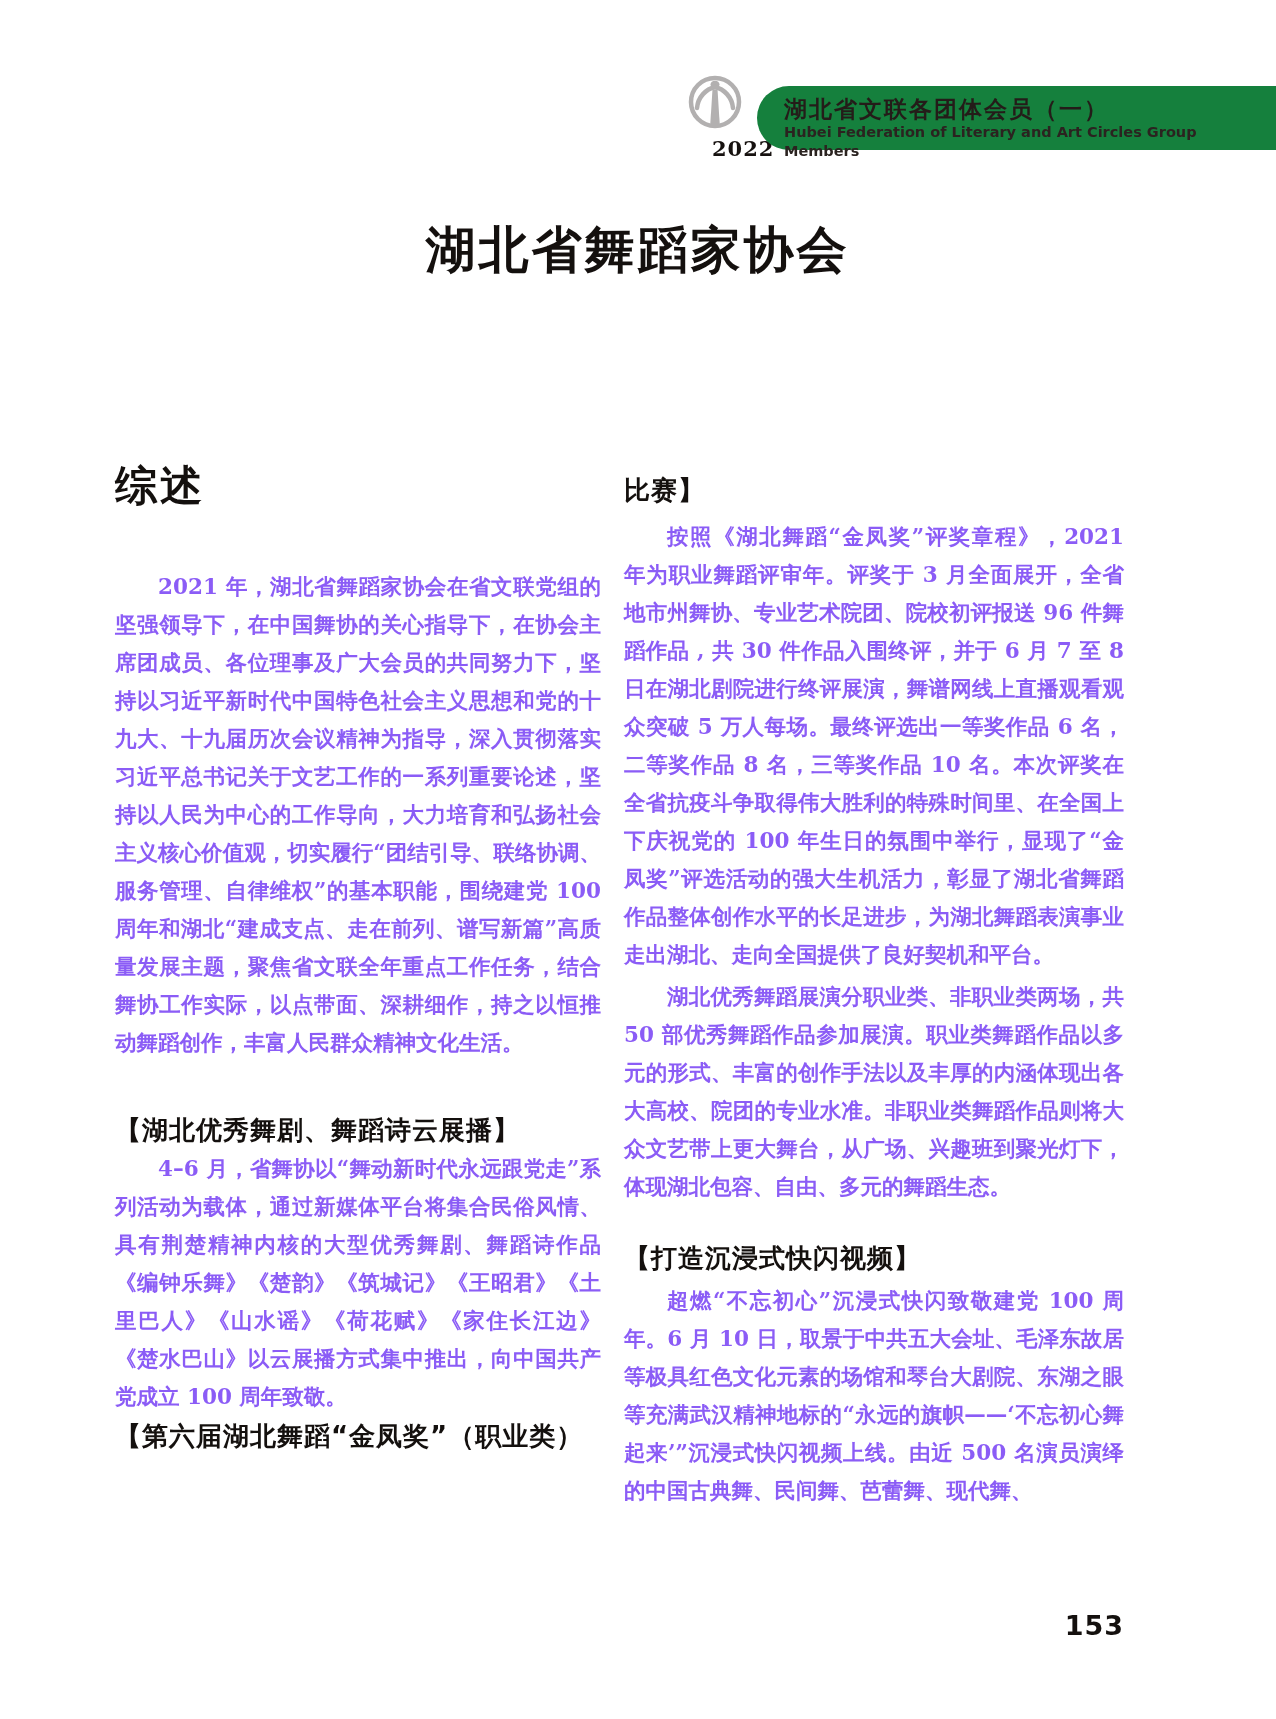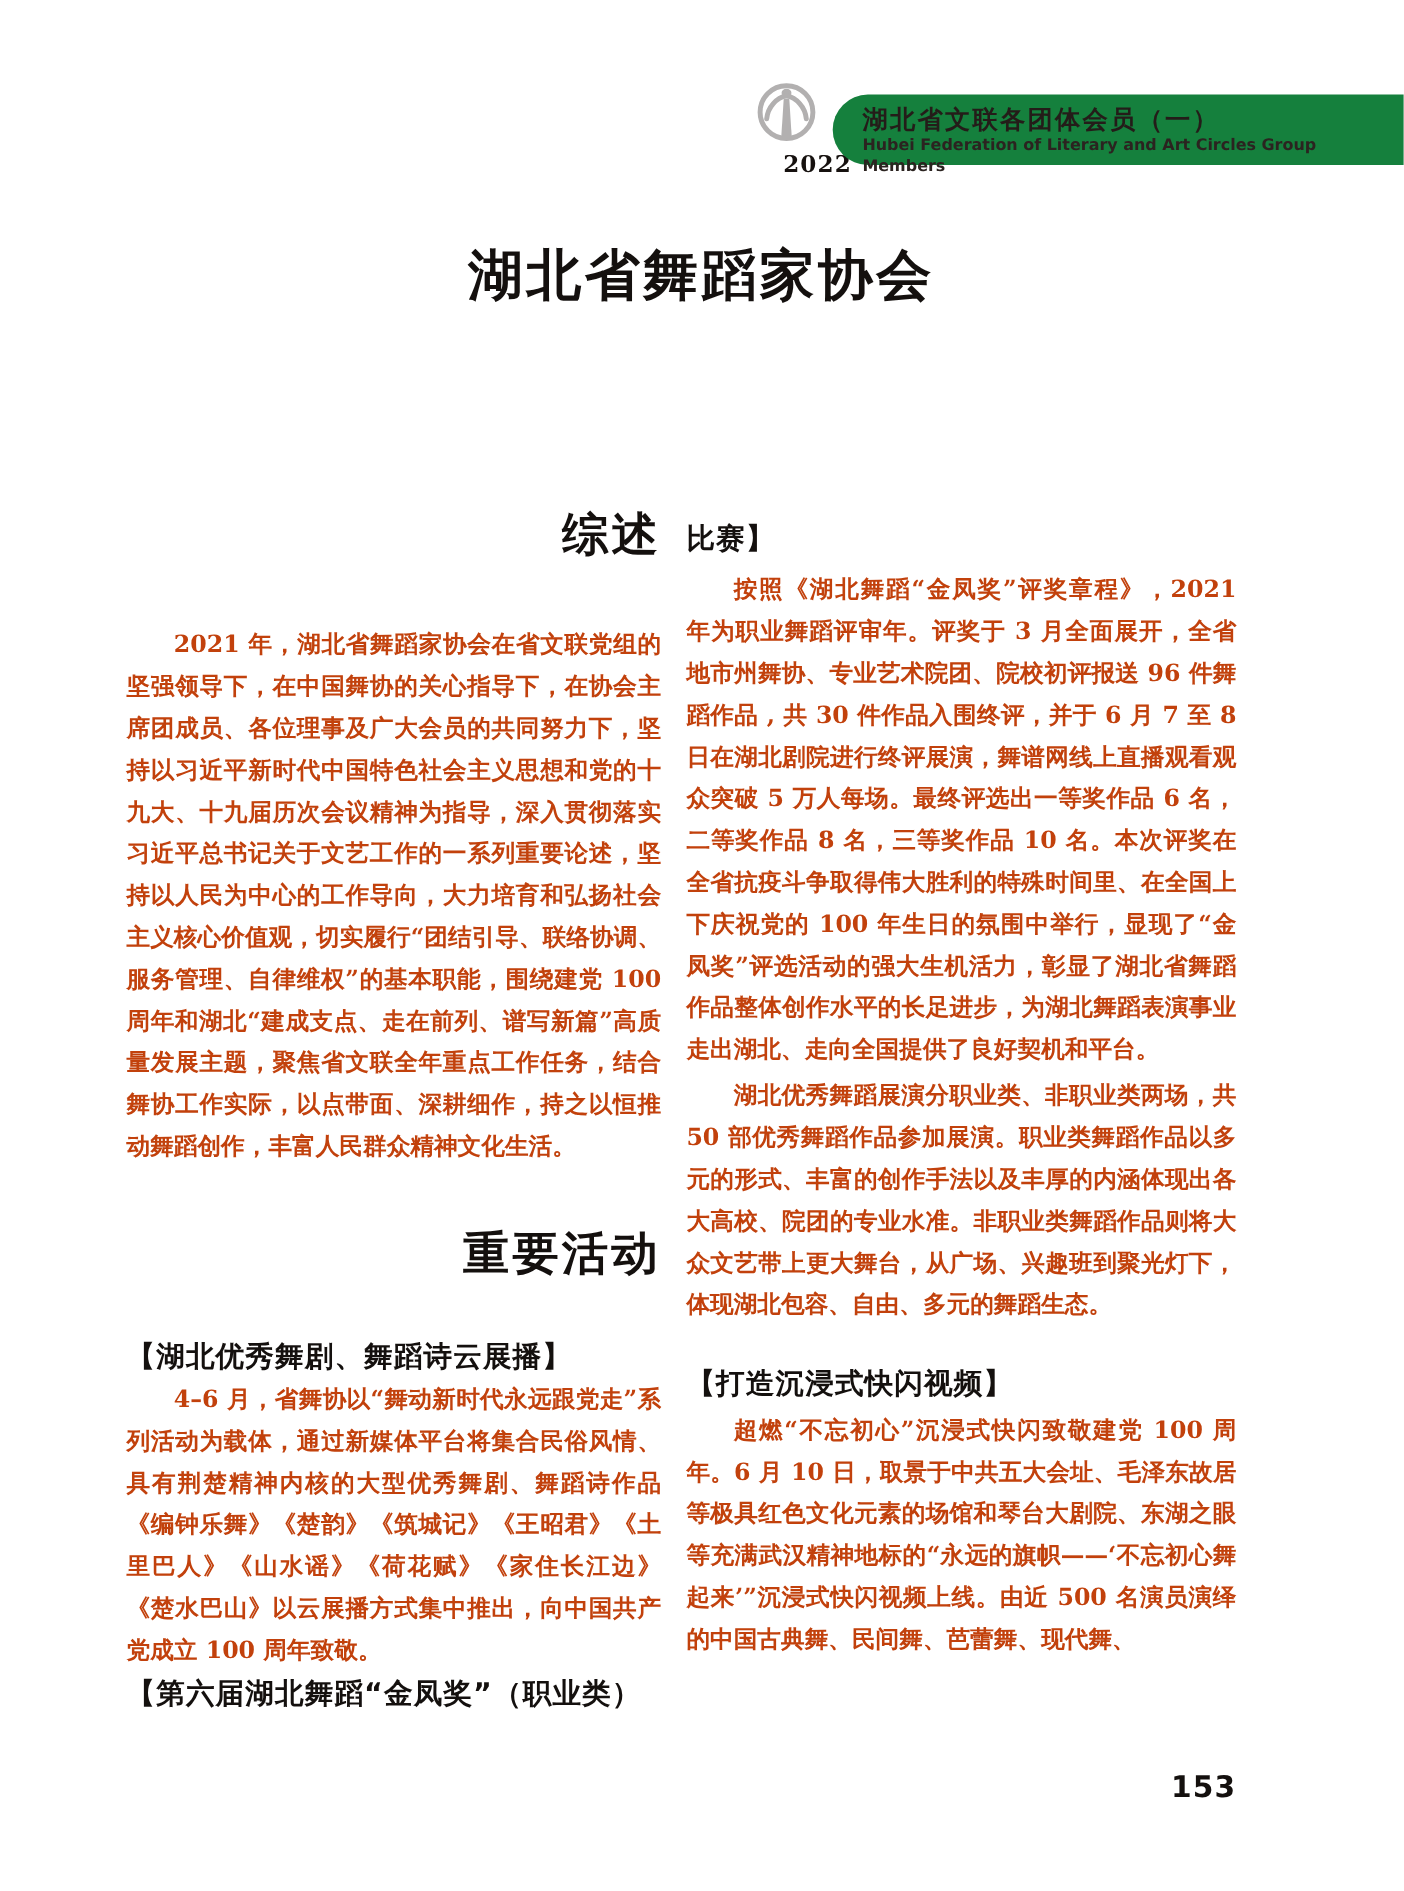--- a/index.html
+++ b/index.html
@@ -22,35 +22,35 @@
   .article-title{
     position:absolute;left:115px;top:218px;width:1045px;margin:0;text-align:center;
     font:bold 50px/64px "DejaVu Serif","Liberation Serif",serif;color:#14100e;letter-spacing:3px;
   }
   
   .col{position:absolute;top:448px;}
   .col-left{left:115px;width:486px;}
   .col-right{left:624px;top:470px;width:500px;}
   .h-big{
     font:bold 42px/52px "DejaVu Sans","Liberation Sans",sans-serif;
-    text-align:right;margin:0;letter-spacing:3px;color:#14100e;
+    text-align:left;margin:0;letter-spacing:3px;color:#14100e;
   }
   .h-overview{margin-top:12px;}
   .h-activities{margin-top:52px;}
   .h-sec{
     font:bold 26px/40px "DejaVu Sans","Liberation Sans",sans-serif;
     margin:0;color:#14100e;letter-spacing:1px;
   }
   .m-sec1{margin-top:48px;}
   .m-sec2a{}
   .m-sec3{margin-top:34px;}
   .m-sec4{margin-top:32px;}
   .body{
     margin:0;font-size:21.5px;line-height:38px;font-weight:600;
-    text-align:justify;text-indent:2em;color:#c2410c;
+    text-align:justify;text-indent:2em;color:#8b5cf6;
   }
   .m-p1{margin-top:56px;}
   .m-p2{margin-top:0;}
   .m-p3{margin-top:8px;}
   .m-p45{margin-top:4px;}
   
   .page-number{
     position:absolute;left:1016px;top:1610px;width:108px;text-align:right;
     font:bold 27px/32px "DejaVu Sans","Liberation Sans",sans-serif;color:#14100e;letter-spacing:1px;
   }
@@ -74,21 +74,20 @@
   <div class="header-bar">
     <div class="header-title-cn">湖北省文联各团体会员（一）</div>
     <div class="header-title-en">Hubei Federation of Literary and Art Circles Group Members</div>
   </div>
 
   <h1 class="article-title">湖北省舞蹈家协会</h1>
 
   <div class="col col-left">
     <h2 class="h-big h-overview">综述</h2>
     <p class="body m-p1">2021 年，湖北省舞蹈家协会在省文联党组的坚强领导下，在中国舞协的关心指导下，在协会主席团成员、各位理事及广大会员的共同努力下，坚持以习近平新时代中国特色社会主义思想和党的十九大、十九届历次会议精神为指导，深入贯彻落实习近平总书记关于文艺工作的一系列重要论述，坚持以人民为中心的工作导向，大力培育和弘扬社会主义核心价值观，切实履行“团结引导、联络协调、服务管理、自律维权”的基本职能，围绕建党 100 周年和湖北“建成支点、走在前列、谱写新篇”高质量发展主题，聚焦省文联全年重点工作任务，结合舞协工作实际，以点带面、深耕细作，持之以恒推动舞蹈创作，丰富人民群众精神文化生活。</p>
-    <h2 class="h-big h-activities">重要活动</h2>
     <h3 class="h-sec m-sec1">【湖北优秀舞剧、舞蹈诗云展播】</h3>
     <p class="body m-p2">4–6 月，省舞协以“舞动新时代永远跟党走”系列活动为载体，通过新媒体平台将集合民俗风情、具有荆楚精神内核的大型优秀舞剧、舞蹈诗作品《编钟乐舞》《楚韵》《筑城记》《王昭君》《土里巴人》《山水谣》《荷花赋》《家住长江边》《楚水巴山》以云展播方式集中推出，向中国共产党成立 100 周年致敬。</p>
     <h3 class="h-sec m-sec2a">【第六届湖北舞蹈“金凤奖”（职业类）</h3>
   </div>
 
   <div class="col col-right">
     <h3 class="h-sec">比赛】</h3>
     <p class="body m-p3">按照《湖北舞蹈“金凤奖”评奖章程》，2021 年为职业舞蹈评审年。评奖于 3 月全面展开，全省地市州舞协、专业艺术院团、院校初评报送 96 件舞蹈作品 , 共 30 件作品入围终评，并于 6 月 7 至 8 日在湖北剧院进行终评展演，舞谱网线上直播观看观众突破 5 万人每场。最终评选出一等奖作品 6 名，二等奖作品 8 名，三等奖作品 10 名。本次评奖在全省抗疫斗争取得伟大胜利的特殊时间里、在全国上下庆祝党的 100 年生日的氛围中举行，显现了“金凤奖”评选活动的强大生机活力，彰显了湖北省舞蹈作品整体创作水平的长足进步，为湖北舞蹈表演事业走出湖北、走向全国提供了良好契机和平台。</p>
     <p class="body m-p45">湖北优秀舞蹈展演分职业类、非职业类两场，共 50 部优秀舞蹈作品参加展演。职业类舞蹈作品以多元的形式、丰富的创作手法以及丰厚的内涵体现出各大高校、院团的专业水准。非职业类舞蹈作品则将大众文艺带上更大舞台，从广场、兴趣班到聚光灯下，体现湖北包容、自由、多元的舞蹈生态。</p>
     <h3 class="h-sec m-sec4">【打造沉浸式快闪视频】</h3>

